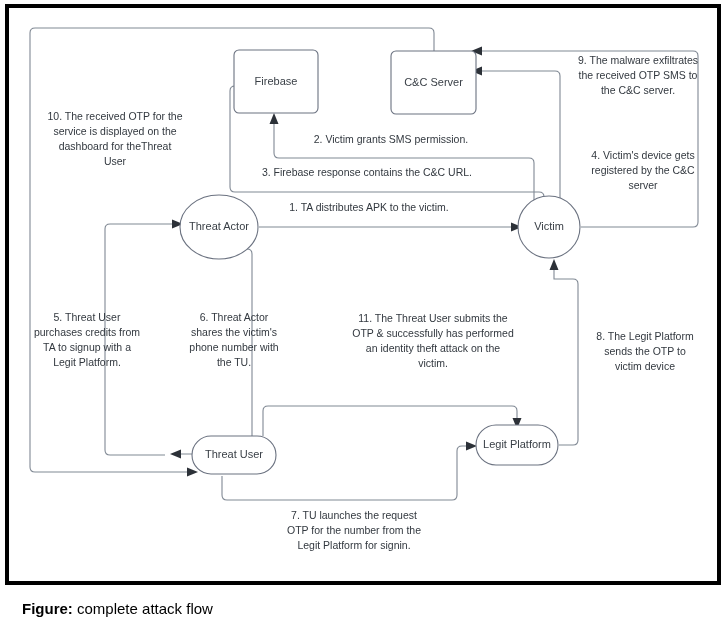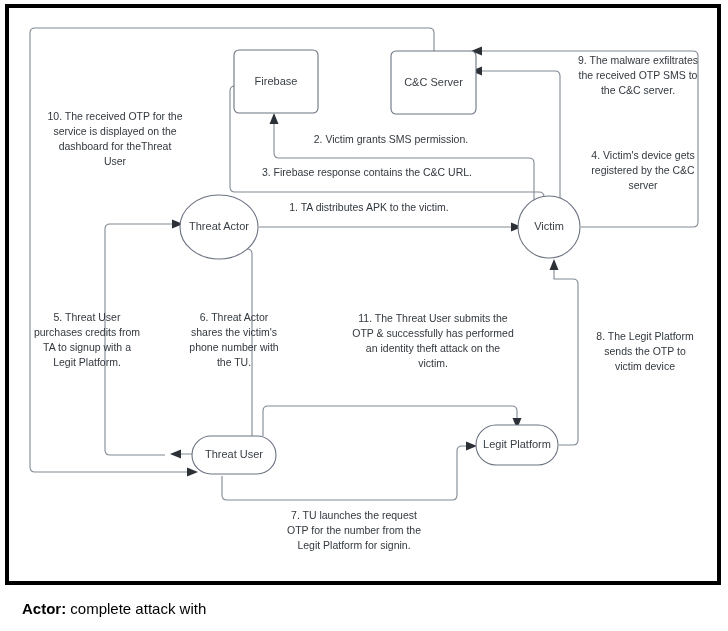--- a/index.html
+++ b/index.html
@@ -232,15 +232,15 @@
       <g>
         <text class="edge-label" x="424" y="314">11. The Threat User submits the</text>
         <text class="edge-label" x="424" y="329">OTP &amp; successfully has performed</text>
         <text class="edge-label" x="424" y="344">an identity theft attack on the</text>
         <text class="edge-label" x="424" y="359">victim.</text>
       </g>
 
     </svg>
   </div>
 
-  <div id="caption"><span class="cap-strong">Actor:</span><span class="cap-text"> complete attack with</span></div>
+  <div id="caption"><span class="cap-strong">Figure:</span><span class="cap-text"> complete attack flow</span></div>
 
 </div>
 
 </body></html>

